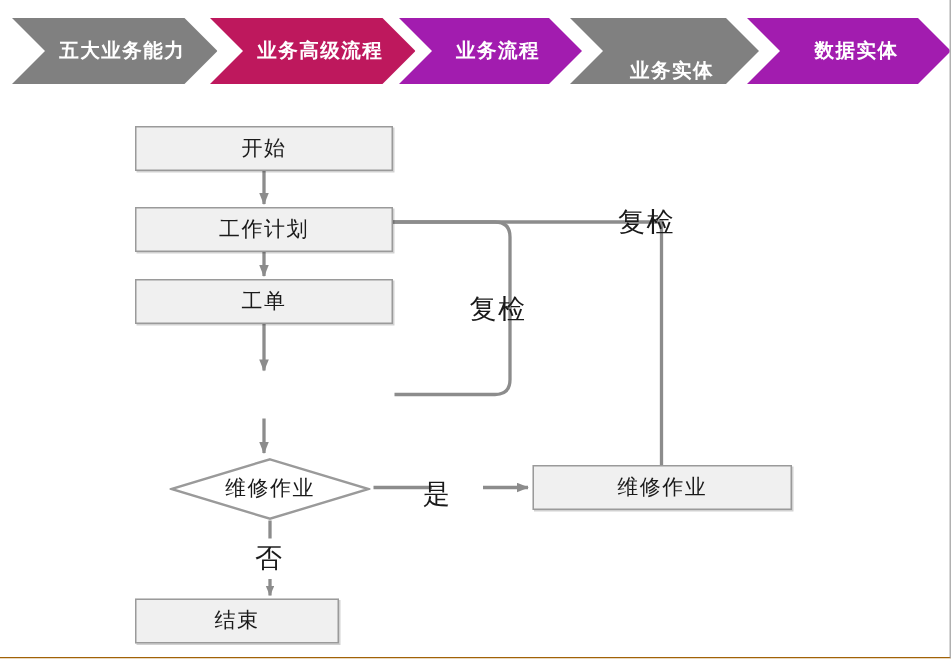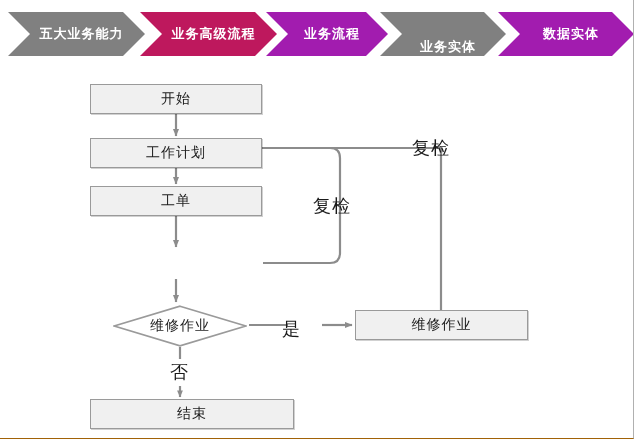--- a/index.html
+++ b/index.html
@@ -162,21 +162,21 @@
 
     <div class="diamond-wrap" style="left:113px; top:249px; width:134px; height:42px;">
       <svg width="134" height="42" viewBox="0 0 134 42">
         <polygon points="67,1.2 132.8,21 67,40.8 1.2,21" fill="#ffffff" stroke="#9a9a9a" stroke-width="1.6"></polygon>
       </svg>
       <div class="diamond-label">维修作业</div>
     </div>
 
     <div class="node" style="left:355px; top:254px; width:173px; height:30px;">维修作业</div>
 
-    <div class="node" style="left:90px; top:343px; width:204px; height:30px;">结束</div>
+    <div class="node" style="left:90px; top:343px; width:136px; height:30px;">结束</div>
 
     <div class="edge-label" style="left:313px; top:138px;">复检</div>
 
     <div class="edge-label" style="left:412px; top:80px;">复检</div>
 
     <div class="edge-label" style="left:282px; top:261px;">是</div>
 
     <div class="edge-label" style="left:170px; top:304px;">否</div>
 
   </div>

